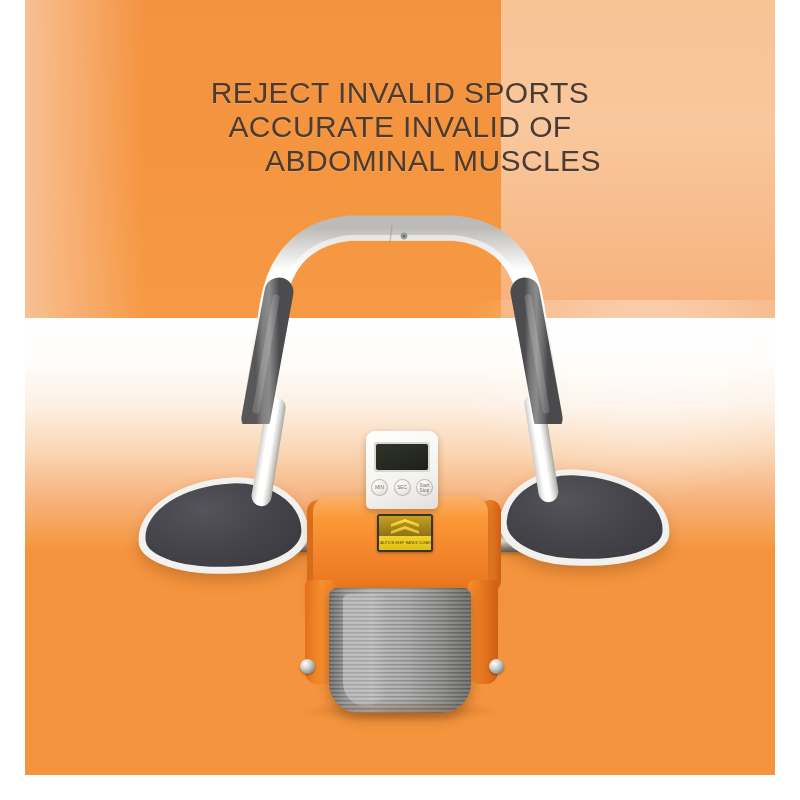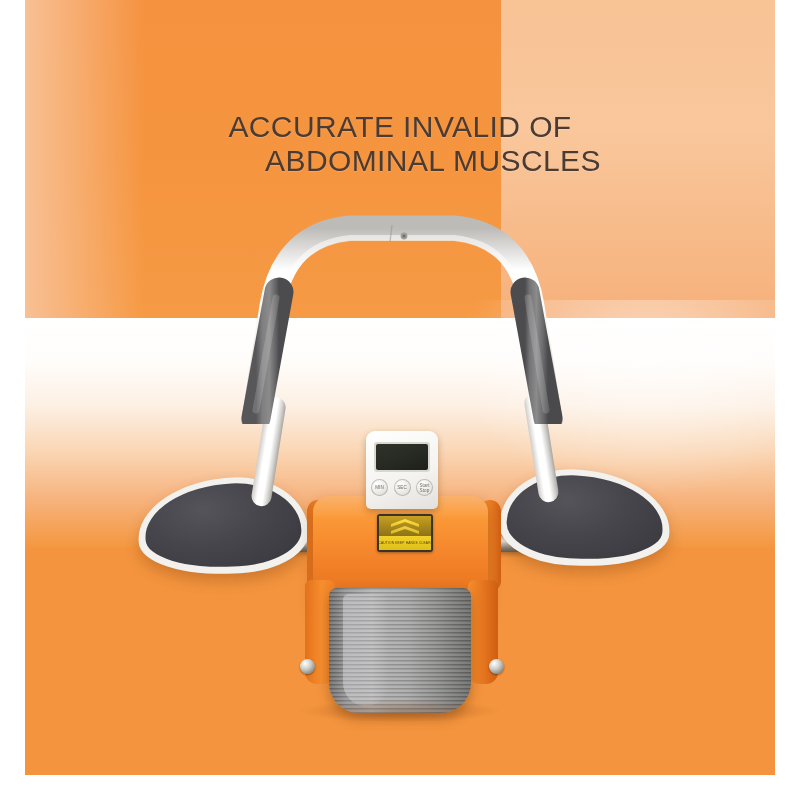--- a/index.html
+++ b/index.html
@@ -426,20 +426,21 @@
 
   <div class="bg-frame">
     <div class="bg-base"></div>
     <div class="bg-upper"></div>
     <div class="bg-upper-right"></div>
     <div class="bg-upper-left"></div>
     <div class="bg-midband"></div>
     <div class="bg-lower-sheen"></div>
   </div>
 
+  <div class="headline">REJECT INVALID SPORTS</div>
   <div class="headline" style="top:110px;">ACCURATE INVALID OF</div>
   <div class="headline" style="top:144px;padding-left:33px;">ABDOMINAL MUSCLES</div>
 
   <div id="product">
 
     <div class="ground-shadow"></div>
 
     <div class="rail-end-l"></div>
     <div class="rail-end-r"></div>
     <div class="rail"></div>

